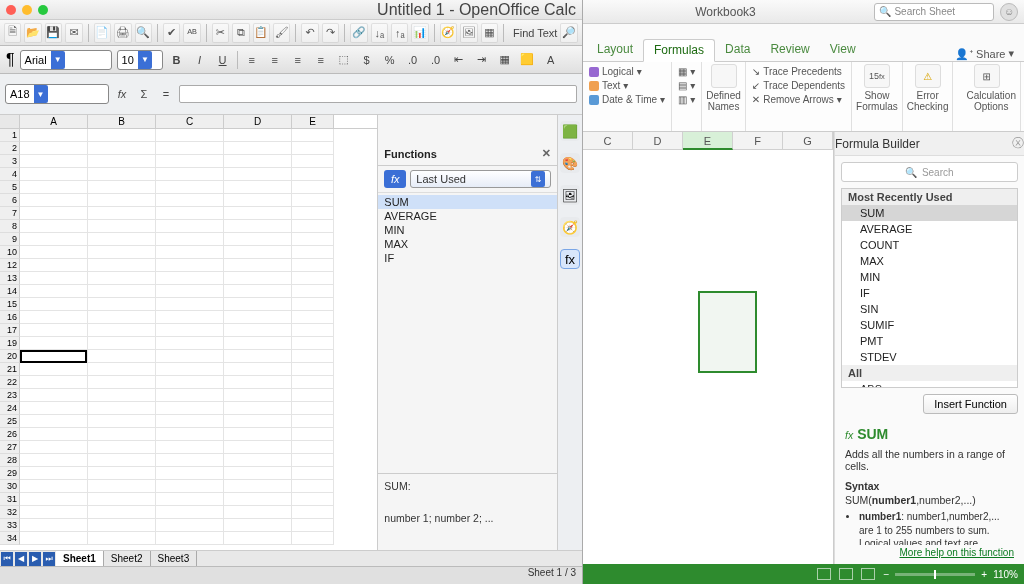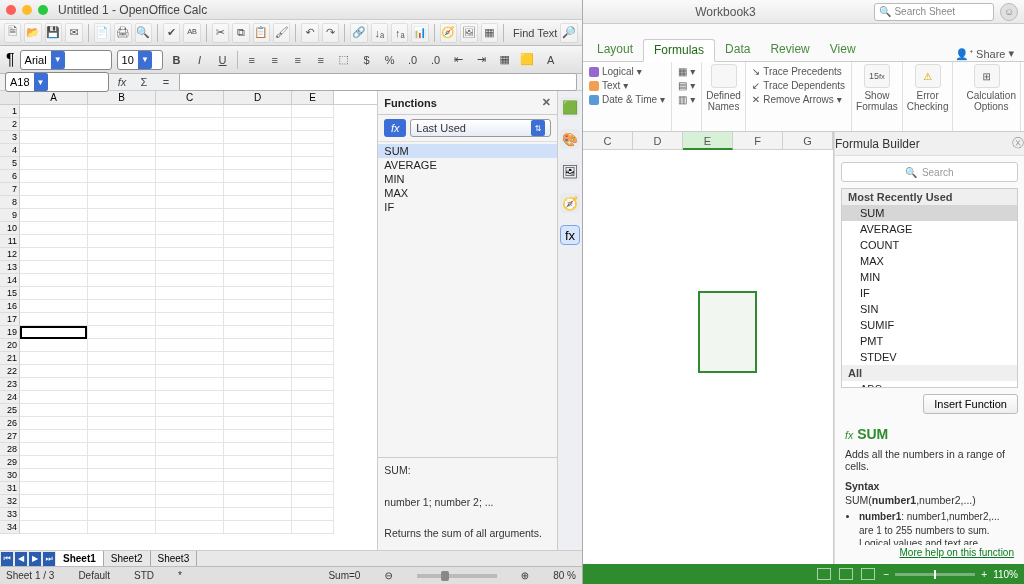--- a/index.html
+++ b/index.html
@@ -4,73 +4,73 @@
 <style>
 * { margin: 0; padding: 0; box-sizing: border-box; font-family: "Helvetica Neue", Arial, sans-serif; }
 body { width: 1024px; height: 584px; display: flex; background: #f0f0f0; overflow: hidden; }
 
 
 .ooo { width: 583px; height: 584px; background: #eef0f2; display: flex; flex-direction: column; border-right: 1px solid #aaa; }
 .ooo-titlebar { height: 20px; background: linear-gradient(#f6f6f6,#e4e4e4); display: flex; align-items: center; padding: 0 6px; font-size: 11px; color: #555; border-bottom: 1px solid #ccc; }
 .traffic { display: flex; gap: 6px; margin-right: 10px; }
 .dot { width: 10px; height: 10px; border-radius: 50%; }
 .red { background: #ff5f56; } .yel { background: #ffbd2e; } .grn { background: #27c93f; }
-.ooo-title { flex: 1; text-align: left; font-size: 12px; color: #444; }
+.ooo-title { flex: 1; text-align: right; font-size: 16px; color: #444; }
 
 .ooo-toolbar { height: 26px; background: linear-gradient(#f8f8f8,#e4e4e4); border-bottom: 1px solid #bbb; display: flex; align-items: center; padding: 0 4px; gap: 3px; overflow: hidden; }
 .ooo-toolbar .tb { width: 20px; height: 20px; background: rgba(255,255,255,.4); border: 1px solid rgba(0,0,0,.1); border-radius: 2px; display: flex; align-items: center; justify-content: center; font-size: 11px; color: #555; }
 .ooo-toolbar .sep { width: 1px; height: 18px; background: #bbb; margin: 0 2px; }
 .findtext { font-size: 11px; color: #444; margin-left: 4px; white-space: nowrap; }
 
 .ooo-toolbar2 { height: 28px; background: linear-gradient(#f6f6f6,#e0e0e0); border-bottom: 1px solid #bbb; display: flex; align-items: center; padding: 0 6px; gap: 5px; }
 .combo { height: 20px; background: #fff; border: 1px solid #888; border-radius: 3px; display: flex; align-items: center; padding: 0 4px; font-size: 11px; position: relative; }
 .combo .dd { width: 14px; height: 18px; background: #3b6fd6; margin-left: 4px; margin-right: -4px; border-radius: 0 2px 2px 0; display: flex; align-items: center; justify-content: center; color: #fff; font-size: 8px; }
 .fmt-btn { width: 18px; height: 18px; display: flex; align-items: center; justify-content: center; font-size: 11px; color: #444; }
 .bold { font-weight: bold; } .ital { font-style: italic; } .under { text-decoration: underline; }
 
-.ooo-fbar { height: 17px; background: #eef0f2; display: flex; align-items: center; padding: 2px 5px; gap: 4px; border-bottom: 1px solid #ccc; }
+.ooo-fbar { height: 41px; background: #eef0f2; display: flex; align-items: center; padding: 2px 5px; gap: 4px; border-bottom: 1px solid #ccc; }
 .namebox { width: 104px; }
 .fbar-input { flex: 1; height: 18px; background: #fff; border: 1px solid #aaa; border-radius: 2px; }
 
 
 .ooo-main { flex: 1; display: flex; min-height: 0; }
 .ooo-sheet { width: 378px; display: flex; flex-direction: column; background: #fff; }
 .col-hdrs { display: flex; height: 14px; border-bottom: 1px solid #ccc; }
 .rowh { width: 20px; background: #e8e8e8; border-right: 1px solid #ccc; }
 .colh { width: 68px; background: #efefef; border-right: 1px solid #ccc; font-size: 10px; color: #000; text-align: center; line-height: 14px; }
 .colh.last { width: 42px; }
 .rows { flex: 1; position: relative; overflow: hidden; }
 .row { display: flex; height: 13px; }
 .rown { width: 20px; background: #efefef; border-right: 1px solid #ccc; border-bottom: 1px solid #ddd; font-size: 9px; color: #000; text-align: right; padding-right: 2px; line-height: 13px; }
 .cell { width: 68px; border-right: 1px solid #e4e4e4; border-bottom: 1px solid #e4e4e4; }
 .cell.last { width: 42px; }
 .sel-cell { position: absolute; border: 2px solid #000; pointer-events: none; }
 
 .ooo-func { width: 180px; background: #f5f5f5; border-left: 1px solid #ccc; display: flex; flex-direction: column; font-size: 11px; }
-.func-hdr { height: 24px; display: flex; align-items: center; padding: 0 6px; font-weight: bold; color: #222; border-bottom: 1px solid #ccc; }
+.func-hdr { height: 24px; display: flex; align-items: center; padding: 0 6px; font-weight: bold; color: #222; border-bottom: 1px solid #ccc; margin-top: 27px; }
 .func-hdr .x { margin-left: auto; font-size: 11px; color: #666; cursor: pointer; }
 .func-cat { display: flex; align-items: center; padding: 4px 6px; gap: 4px; border-bottom: 1px solid #ddd; }
 .func-fx { width: 22px; height: 18px; background: #3b6fd6; color: #fff; border-radius: 3px; display: flex; align-items: center; justify-content: center; font-style: italic; font-size: 11px; }
 .func-combo { flex: 1; height: 18px; background: linear-gradient(#fff,#e6ecf7); border: 1px solid #999; border-radius: 3px; display: flex; align-items: center; padding: 0 5px; font-size: 11px; color: #333; }
 .func-combo .dd2 { margin-left: auto; width: 14px; height: 16px; background: #3b6fd6; border-radius: 2px; display: flex; align-items: center; justify-content: center; color: #fff; font-size: 8px; }
 .func-list { flex: 1; padding: 2px 0; overflow: auto; }
 .func-list div { padding: 1px 6px; color: #222; }
 .func-list .sel { background: #cfe0f8; }
 .func-desc { border-top: 1px solid #ccc; padding: 5px 6px 8px; font-size: 10.5px; color: #333; line-height: 1.5; }
 
 .ooo-sidetray { width: 25px; background: #edeff2; border-left: 1px solid #ccc; display: flex; flex-direction: column; align-items: center; padding: 6px 0; gap: 12px; }
 .tray-ic { width: 20px; height: 20px; border-radius: 4px; background: rgba(0,0,0,.02); display:flex; align-items:center; justify-content:center; font-size: 13px; }
 .tray-ic.active { background:#d8e6fb; border:1px solid #7aa6e6; }
 
 .ooo-tabs { height: 16px; background: #e8e8e8; display: flex; align-items: center; font-size: 10px; border-top: 1px solid #ccc; }
 .ooo-tabs .nav { width: 12px; height: 14px; background: #2a5db0; margin: 0 1px; color:#fff; font-size:8px; display:flex;align-items:center;justify-content:center; }
 .sheet-tab { padding: 0 7px; border-right: 1px solid #aaa; line-height: 15px; }
 .sheet-tab.active { background: #fff; font-weight: bold; }
 
-.ooo-status { height: 18px; background: #e0e0e0; display: flex; align-items: center; font-size: 10px; color: #333; padding: 0 6px; gap: 24px; border-top:1px solid #bbb; }
+.ooo-status { height: 18px; background: #e0e0e0; display: flex; align-items: flex-end; font-size: 10px; color: #333; padding: 0 6px; gap: 24px; border-top:1px solid #bbb;flex-direction:column; }
 .ooo-status .sp { flex:1; }
 .zoom-slider { width: 80px; height: 4px; background:#bbb; position:relative; }
 .zoom-slider::after { content:''; position:absolute; left:30%; top:-3px; width:8px; height:10px; background:#888; border-radius:2px; }
 
 
 .xl { width: 441px; height: 584px; background: #fff; display: flex; flex-direction: column; }
 .xl-titlebar { height: 24px; background: linear-gradient(#fafafa,#e9e9e9); display:flex; align-items:center; font-size:12px; color:#333; border-bottom:1px solid #ccc; }
 .xl-title { flex:1; text-align:center; color:#555; }
 .xl-search { width: 120px; height:18px; background:#fff; border:1px solid #bbb; border-radius:3px; margin:0 6px; font-size:10px; padding:0 4px; color:#888; display:flex;align-items:center;gap:3px; }
 .xl-user { width:18px; height:18px; border-radius:50%; background:#e0e0e0; border:1px solid #bbb; margin-right:6px; font-size:10px; display:flex;align-items:center;justify-content:center;color:#888;}
@@ -295,28 +295,20 @@
           </div>
           <div class="row">
             <div class="rown">10</div>
             <div class="cell"></div>
             <div class="cell"></div>
             <div class="cell"></div>
             <div class="cell"></div>
             <div class="cell last"></div>
           </div>
           <div class="row">
-            <div class="rown">11</div>
-            <div class="cell"></div>
-            <div class="cell"></div>
-            <div class="cell"></div>
-            <div class="cell"></div>
-            <div class="cell last"></div>
-          </div>
-          <div class="row">
             <div class="rown">12</div>
             <div class="cell"></div>
             <div class="cell"></div>
             <div class="cell"></div>
             <div class="cell"></div>
             <div class="cell last"></div>
           </div>
           <div class="row">
             <div class="rown">13</div>
             <div class="cell"></div>
@@ -504,21 +496,20 @@
       <div class="func-list" id="ooo-funclist">
           <div class="sel">SUM</div>
           <div>AVERAGE</div>
           <div>MIN</div>
           <div>MAX</div>
           <div>IF</div>
         </div>
       <div class="func-desc">
         <div>SUM:</div><br>
         <div>number 1; number 2; ...</div><br>
-        <div>Returns the sum of all arguments.</div>
       </div>
     </div>
 
     <div class="ooo-sidetray">
       <div class="tray-ic">🟩</div>
       <div class="tray-ic">🎨</div>
       <div class="tray-ic">🖼</div>
       <div class="tray-ic">🧭</div>
       <div class="tray-ic active">fx</div>
     </div>

